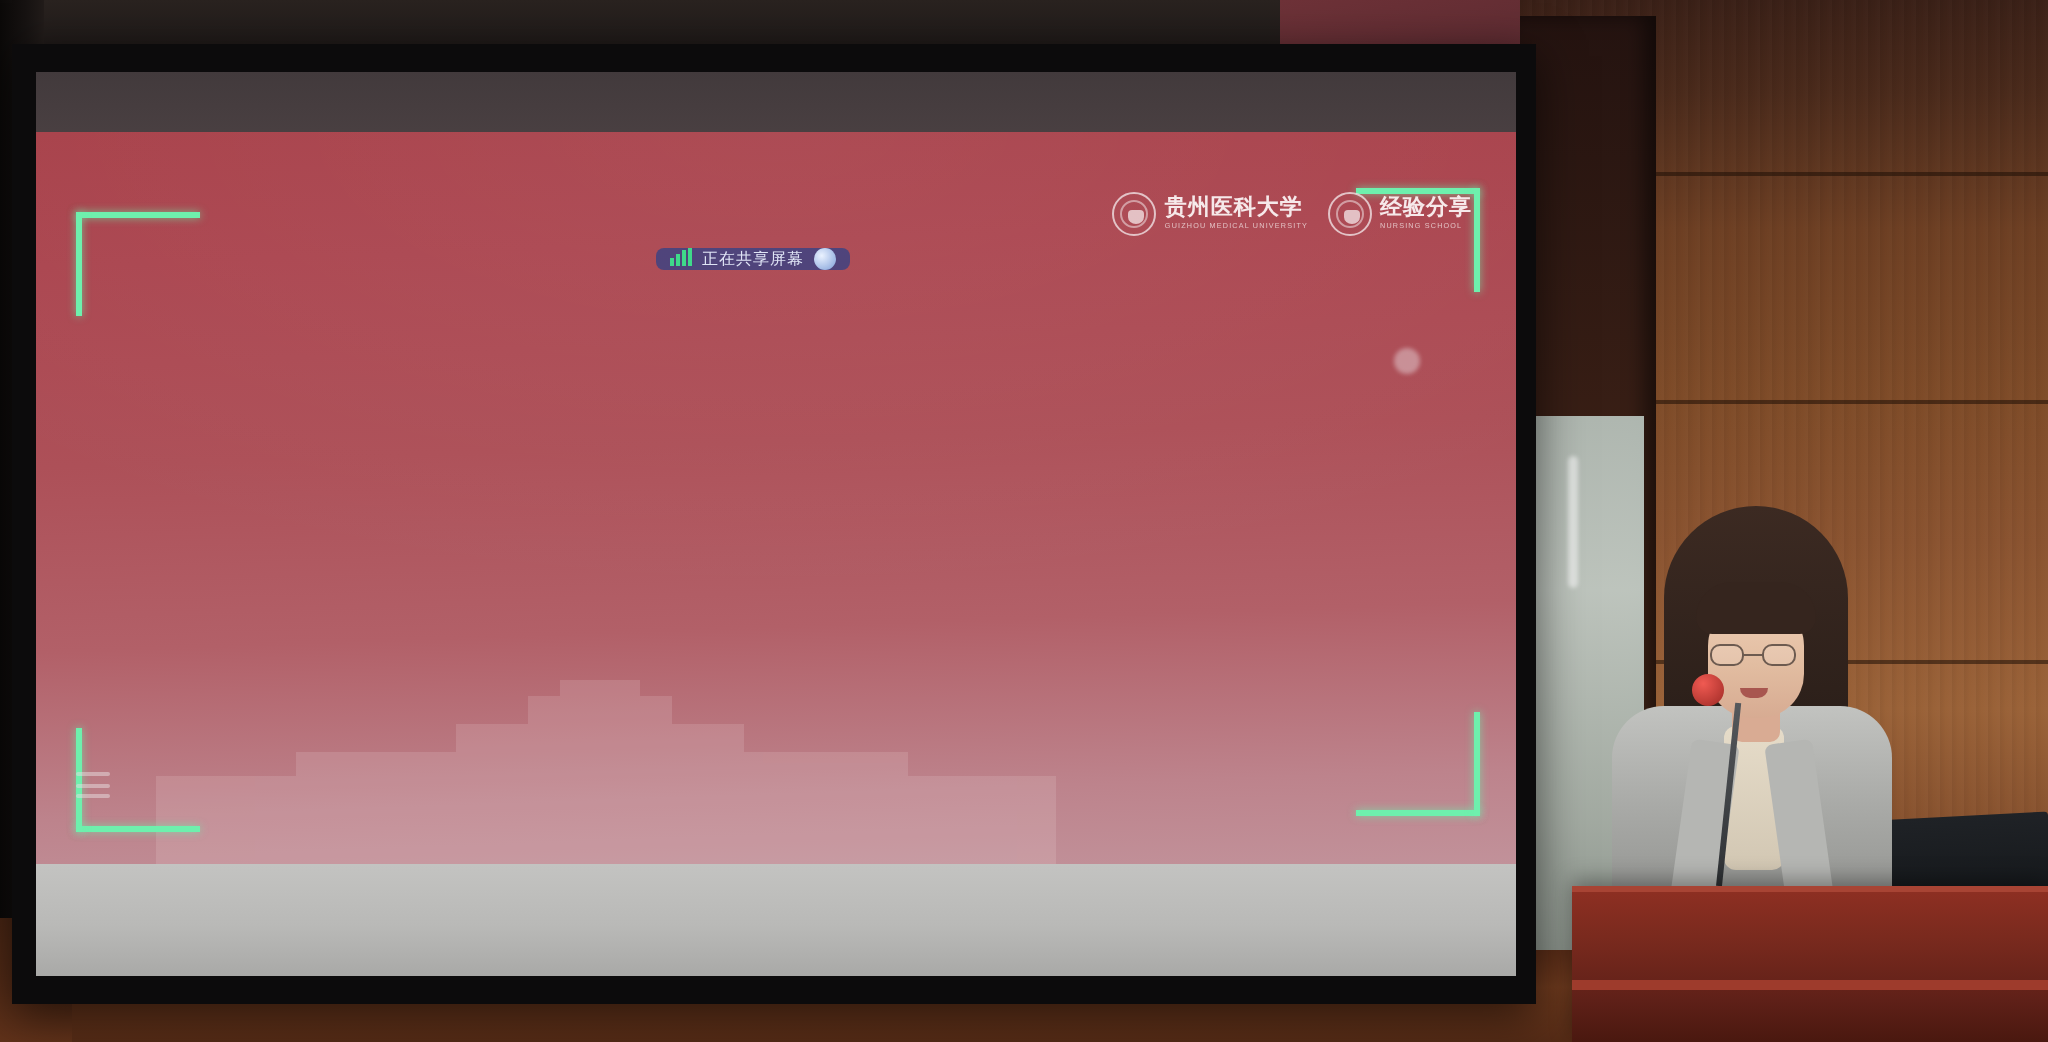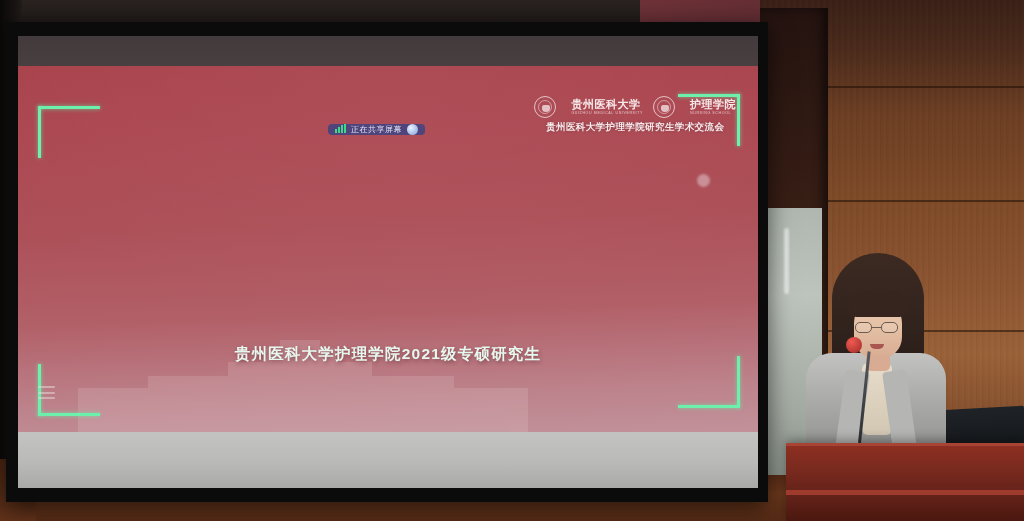--- a/index.html
+++ b/index.html
@@ -118,21 +118,21 @@
     width: 11px; height: 11px; border-radius: 50%;
     background: radial-gradient(circle at 35% 35%, #eaf2ff, #7f9fd8);
   }
 
   
   .header-logos {
     position: absolute; right: 22px; top: 30px;
     display: flex; flex-direction: column; align-items: center; gap: 3px;
   }
   .logo-row { display: flex; align-items: center; gap: 10px; }
-  .logo-unit { display: flex; align-items: center; gap: 15px; }
+  .logo-unit { display: flex; align-items: center; gap: 4px; }
   .seal {
     width: 22px; height: 22px; border-radius: 50%;
     border: 1.4px solid rgba(240,225,228,0.8);
     position: relative; flex: none;
   }
   .seal::after {
     content: ""; position: absolute; left: 3px; top: 3px; right: 3px; bottom: 3px;
     border-radius: 50%; border: 1px solid rgba(240,225,228,0.55);
   }
   .seal::before {
@@ -326,29 +326,27 @@
             <div class="logo-unit">
               <span class="seal"></span>
               <span class="logo-text">
                 <span class="logo-cn">贵州医科大学</span>
                 <span class="logo-en">GUIZHOU MEDICAL UNIVERSITY</span>
               </span>
             </div>
             <div class="logo-unit">
               <span class="seal"></span>
               <span class="logo-text">
-                <span class="logo-cn">护理学院</span>
+                <span class="logo-cn">经验分享</span>
                 <span class="logo-en">NURSING SCHOOL</span>
               </span>
             </div>
           </div>
-          <div class="header-sub">贵州医科大学护理学院研究生学术交流会</div>
-        </div>
-
-        <div class="slide-sub">贵州医科大学护理学院2021级专硕研究生</div>
+        </div>
+
 
         <div class="ui-menu">
           <i></i>
             <i></i>
             <i></i>
         </div>
         <div class="ui-circle"></div>
       </div>
 
       <div class="screen-bottom-gray"></div>

